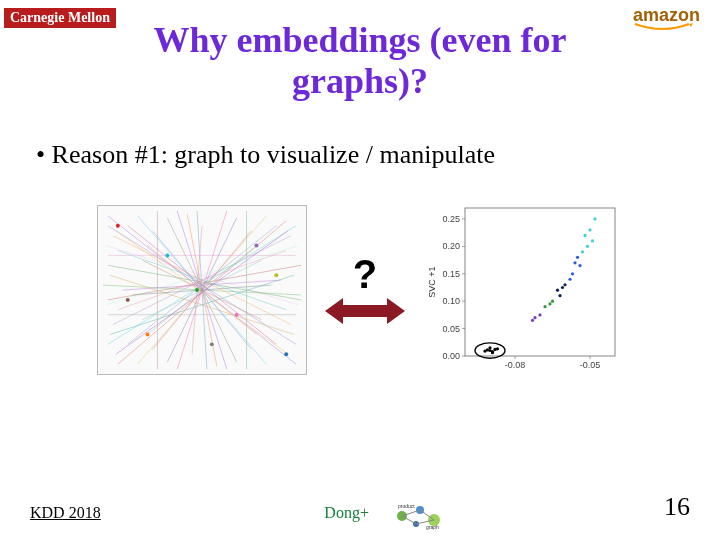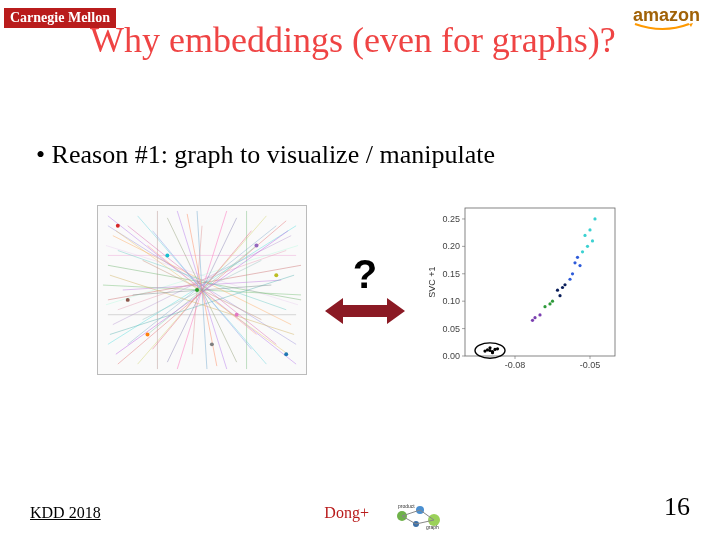--- a/index.html
+++ b/index.html
@@ -37,23 +37,24 @@
     display: block;
     width: 60px;
     height: 10px;
     margin-top: -2px;
   }
   .slide-title {
     position: absolute;
     top: 20px;
     left: 0;
     width: 100%;
+    text-align: center;
     font-size: 36px;
-    font-weight: normal;
-    color: #ef4444;
+    font-weight: bold;
+    color: #6d28d9;
     line-height: 1.15;
     padding: 0 90px;
   }
   .bullet {
     position: absolute;
     top: 140px;
     left: 36px;
     font-size: 26px;
     color: #000;
   }
@@ -120,21 +121,21 @@
     font-size: 16px;
     color: #000;
     text-decoration: underline;
   }
   .footer-center {
     position: absolute;
     bottom: 18px;
     left: 50%;
     transform: translateX(-80%);
     font-size: 16px;
-    color: #b91c1c;
+    color: #15803d;
   }
   .footer-logo {
     position: absolute;
     bottom: 10px;
     left: 50%;
     transform: translateX(30px);
     width: 60px;
     height: 28px;
   }
   .footer-logo svg { width:100%; height:100%; }

